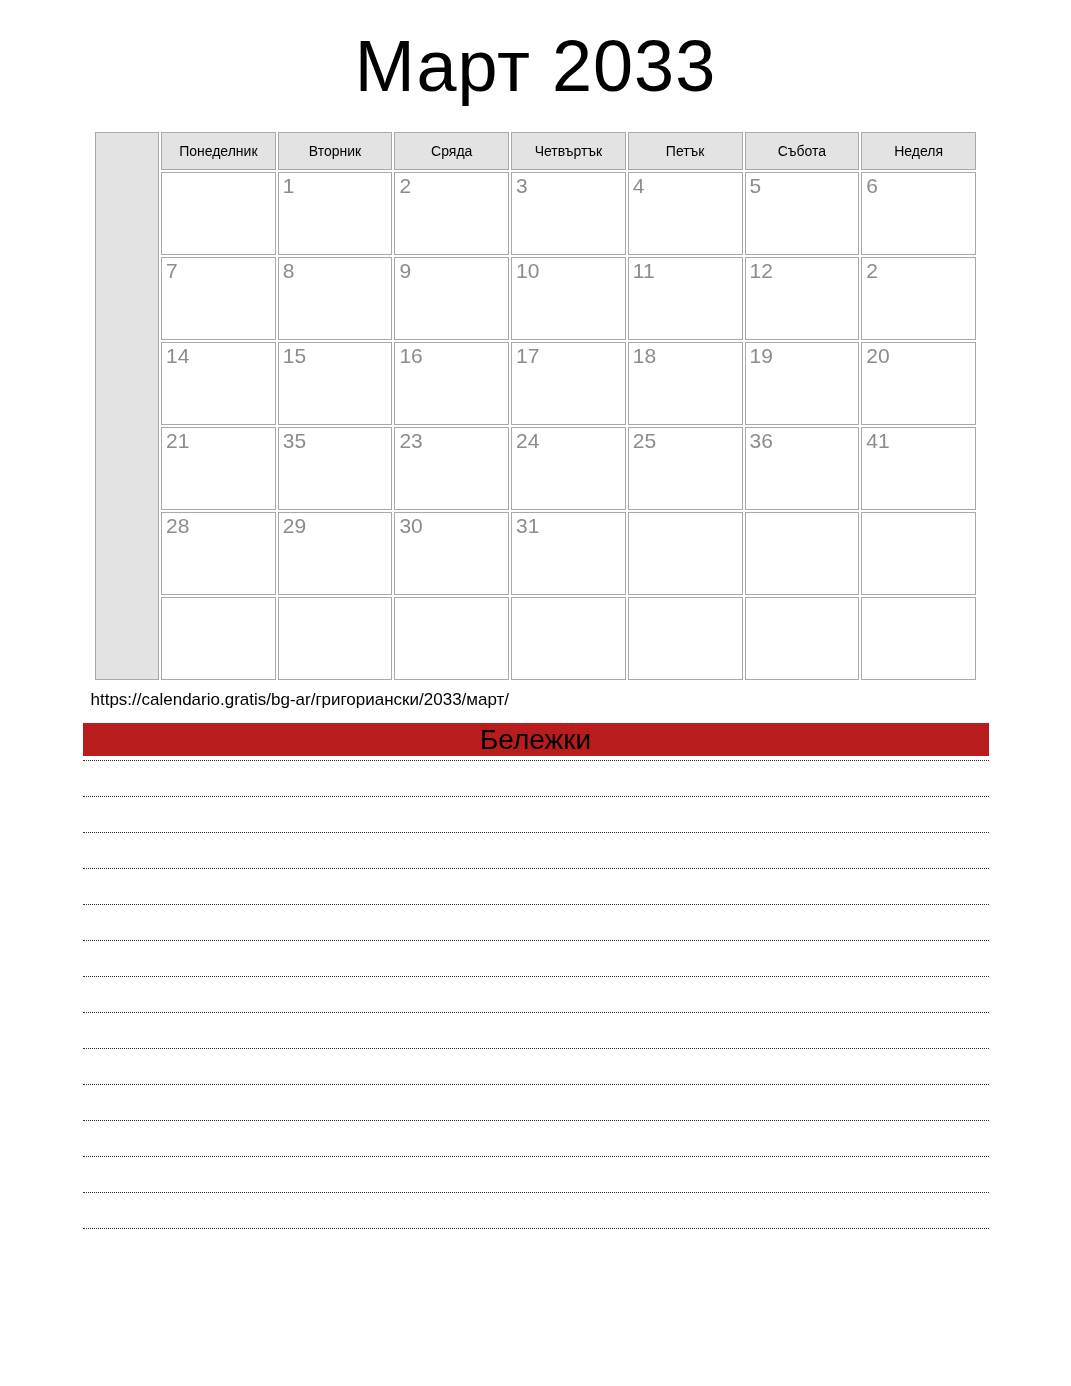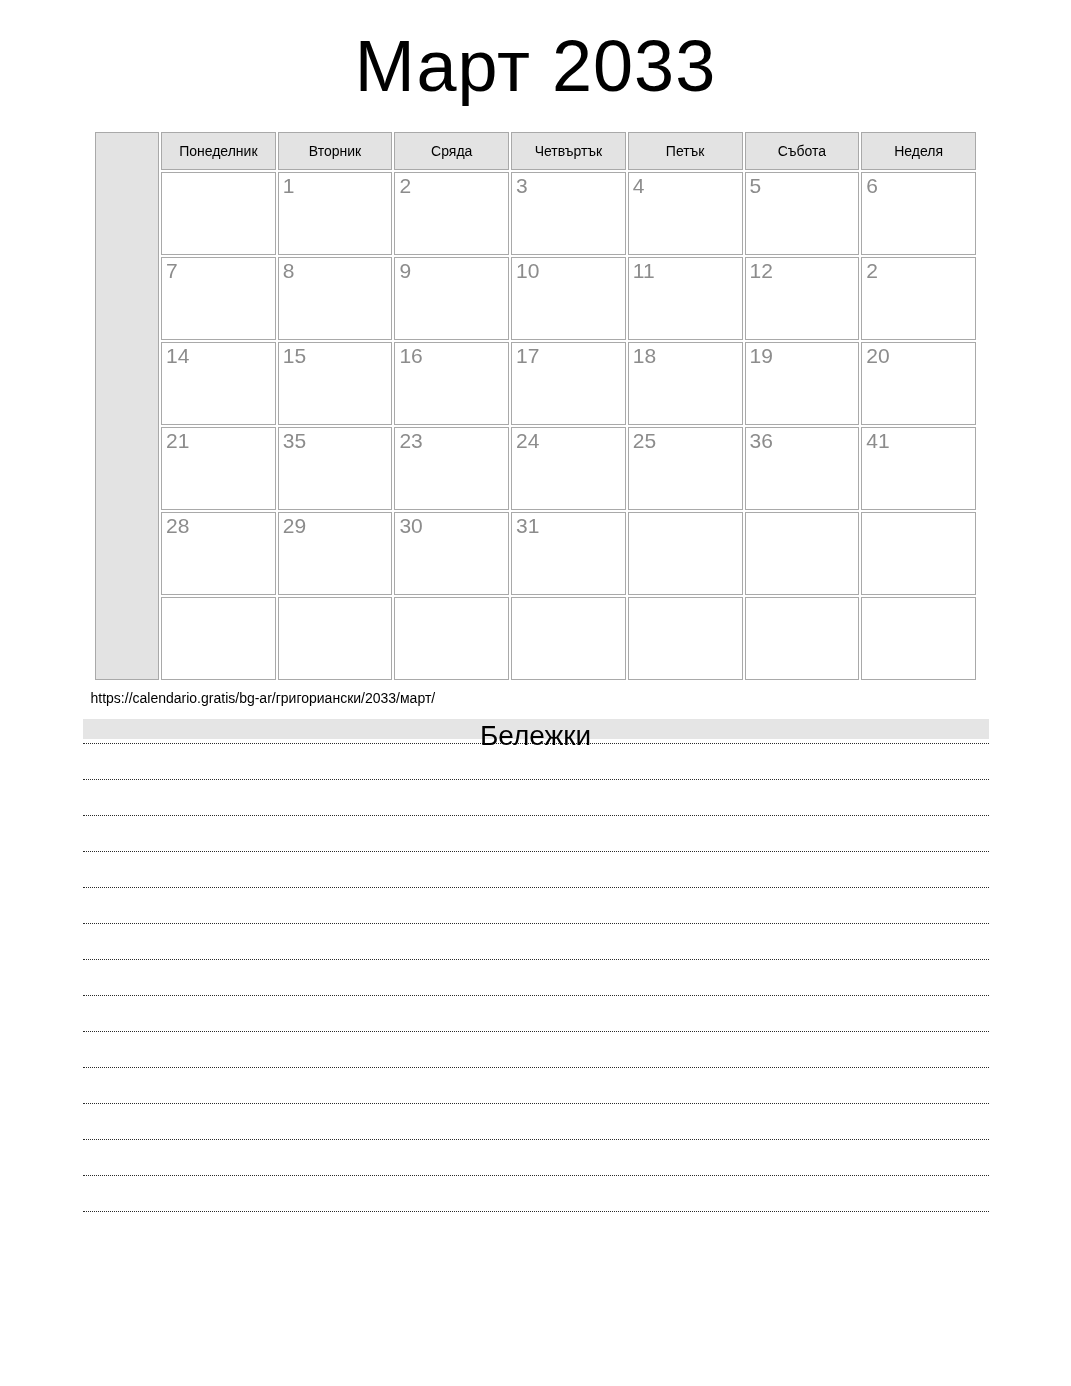--- a/index.html
+++ b/index.html
@@ -59,29 +59,29 @@
   .day-num {
     font-size: 21px;
     color: #8c8c8c;
     line-height: 1.15;
   }
 
   
   .page-url {
     margin-top: 8px;
     padding-left: 8px;
-    font-size: 14px;
+    font-size: 17px;
     color: #000;
   }
 
   
   .notes { margin-top: 13px; }
   .notes-header {
-    background: #e5e5e5;
-    height: 20px;
+    background: #b91c1c;
+    height: 33px;
     line-height: 34px;
     text-align: center;
     font-size: 28px;
     font-weight: 400;
   }
   .rule-head {
     height: 4px;
     border-bottom: 1px dotted #2b2b2b;
   }
   .note-line {

